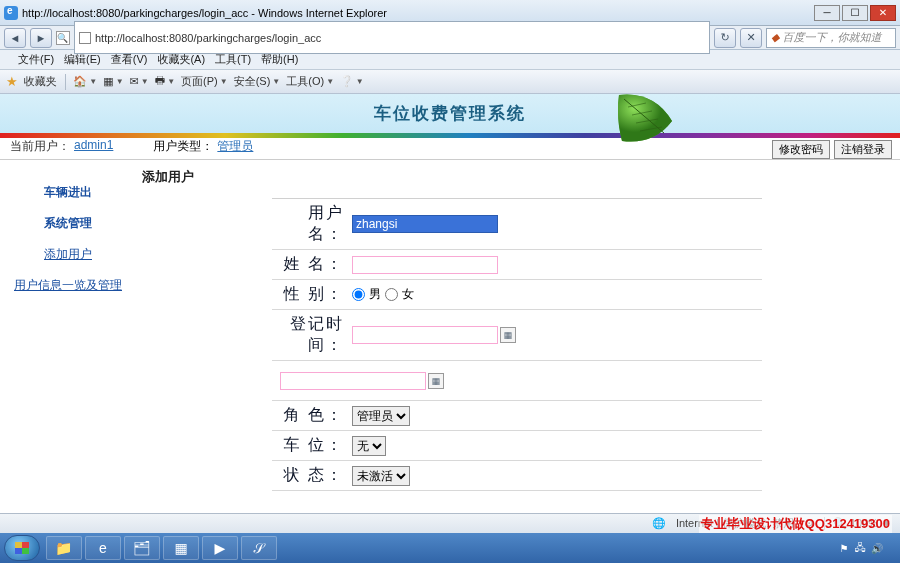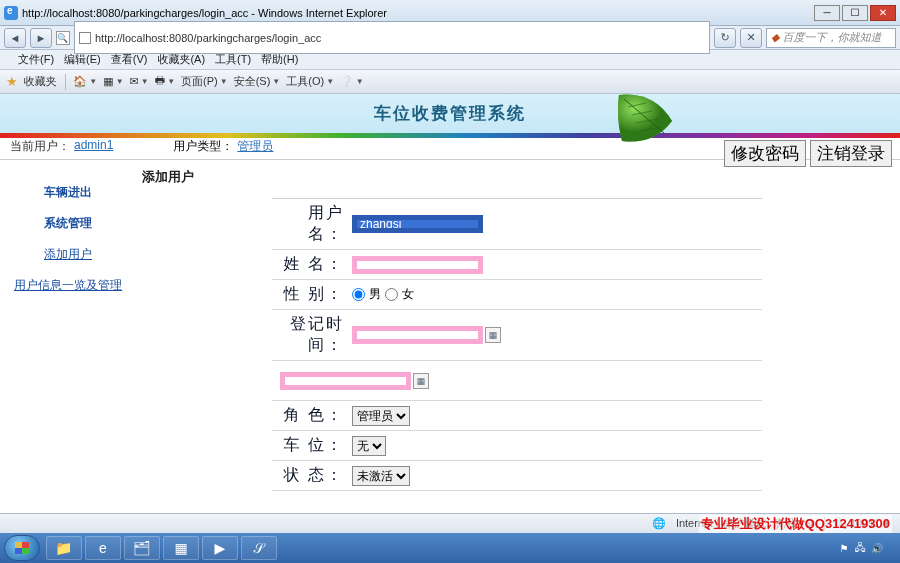--- a/index.html
+++ b/index.html
@@ -32,40 +32,40 @@
 .page { position: relative; height: 430px; overflow: hidden; }
 .banner { height: 39px; background: linear-gradient(#d8f0fa, #c6e8f7); position: relative; display: flex; align-items: center; justify-content: center; }
 .banner-title { font-size: 17px; font-weight: bold; color: #1b5f82; letter-spacing: 2px; }
 .leaf { position: absolute; right: 225px; top: -1px; width: 62px; height: 55px; z-index: 5; }
 .leaf svg { width: 100%; height: 100%; }
 .rainbow { height: 5px; background: linear-gradient(90deg, #e02020 0%, #e07020 12%, #e0c020 25%, #40b030 38%, #2080c0 52%, #4040a0 65%, #8030a0 78%, #c02080 90%, #e02020 100%); }
 
 .userbar { height: 22px; background: #fff; display: flex; align-items: flex-start; padding: 0 10px; font-size: 12px; border-bottom: 1px solid #ccc; position: relative; }
 .userbar .cur-label { color: #333; }
 .userbar .cur-user { color: #2a6fb8; margin-left: 4px; text-decoration: underline; }
-.userbar .type-label { margin-left: 60px; }
+.userbar .type-label { margin-left: 40px; }
 .userbar .type-val { color: #2a6fb8; margin-left: 4px; text-decoration: underline; }
 .userbar .right-btns { position: absolute; right: 8px; top: 2px; display: flex; gap: 4px; }
-.userbar .right-btns button { font-size: 17px; padding: 1px 6px; background: #f0f0f0; border: 1px solid #888; }
+.userbar .right-btns button { font-size: 11px; padding: 1px 6px; background: #f0f0f0; border: 1px solid #888; }
 
 .watermark { position: absolute; top: 110px; left: 0; width: 100%; text-align: center; font-size: 26px; color: rgba(130,140,150,0.35); font-family: Arial; letter-spacing: 1px; pointer-events: none; z-index: 20; font-style: italic; }
 
 .main { display: flex; height: 364px; }
 .sidebar { width: 128px; background: #fff; padding: 10px 0; text-align: center; }
 .sidebar a { display: block; color: #1a4fa0; font-size: 12px; text-decoration: underline; margin: 14px 0; padding-left: 8px; }
 .sidebar a.bold { font-weight: bold; text-decoration: none; }
 
 .content { flex: 1; padding: 8px 14px; }
 .content h3 { font-size: 13px; font-weight: bold; color: #222; margin-bottom: 12px; }
 .form-wrap { width: 490px; margin-left: 130px; border: 1px solid #d0d0d0; border-left: none; border-right: none; }
 .form-row { display: flex; align-items: center; border-bottom: 1px solid #d8d8d8; padding: 4px 8px; min-height: 26px; }
 .form-row.tall { min-height: 40px; }
 .form-row:last-child { border-bottom: none; }
 .form-row label { width: 64px; text-align: right; color: #0f172a; font-size: 16px; margin-right: 8px; letter-spacing: 2px; }
-.form-row input[type=text] { width: 131px; height: 18px; border: 5px solid #f9a8d4; padding: 0 3px; font-size: 12px; }
+.form-row input[type=text] { width: 146px; height: 18px; border: 1px solid #f9a8d4; padding: 0 3px; font-size: 12px; }
 .form-row input.active { background: #3a72d8; color: #fff; border-color: #2a5bb0; }
 .form-row .radio-grp { display: flex; align-items: center; gap: 4px; font-size: 12px; }
 .form-row select { font-size: 12px; height: 20px; border: 1px solid #888; }
 .form-row .cal-ic { width: 16px; height: 16px; border: 1px solid #999; background: #f4f4f4; margin-left: 2px; display: inline-flex; align-items: center; justify-content: center; font-size: 9px; color: #567; }
 .btn-row { text-align: right; padding: 6px 8px; }
 .btn-row button { font-size: 11px; padding: 0 6px; background: #f0f0f0; border: 1px solid #888; margin-left: 3px; margin-top: 28px; }
 
 
 .status { position: absolute; bottom: 30px; left: 0; right: 0; height: 20px; background: linear-gradient(#f0f4f8, #dde5ee); border-top: 1px solid #b0bcca; display: flex; align-items: center; justify-content: flex-end; padding: 0 8px; gap: 10px; font-size: 11px; color: #444; }
 .status .globe { color: #3a7; }

